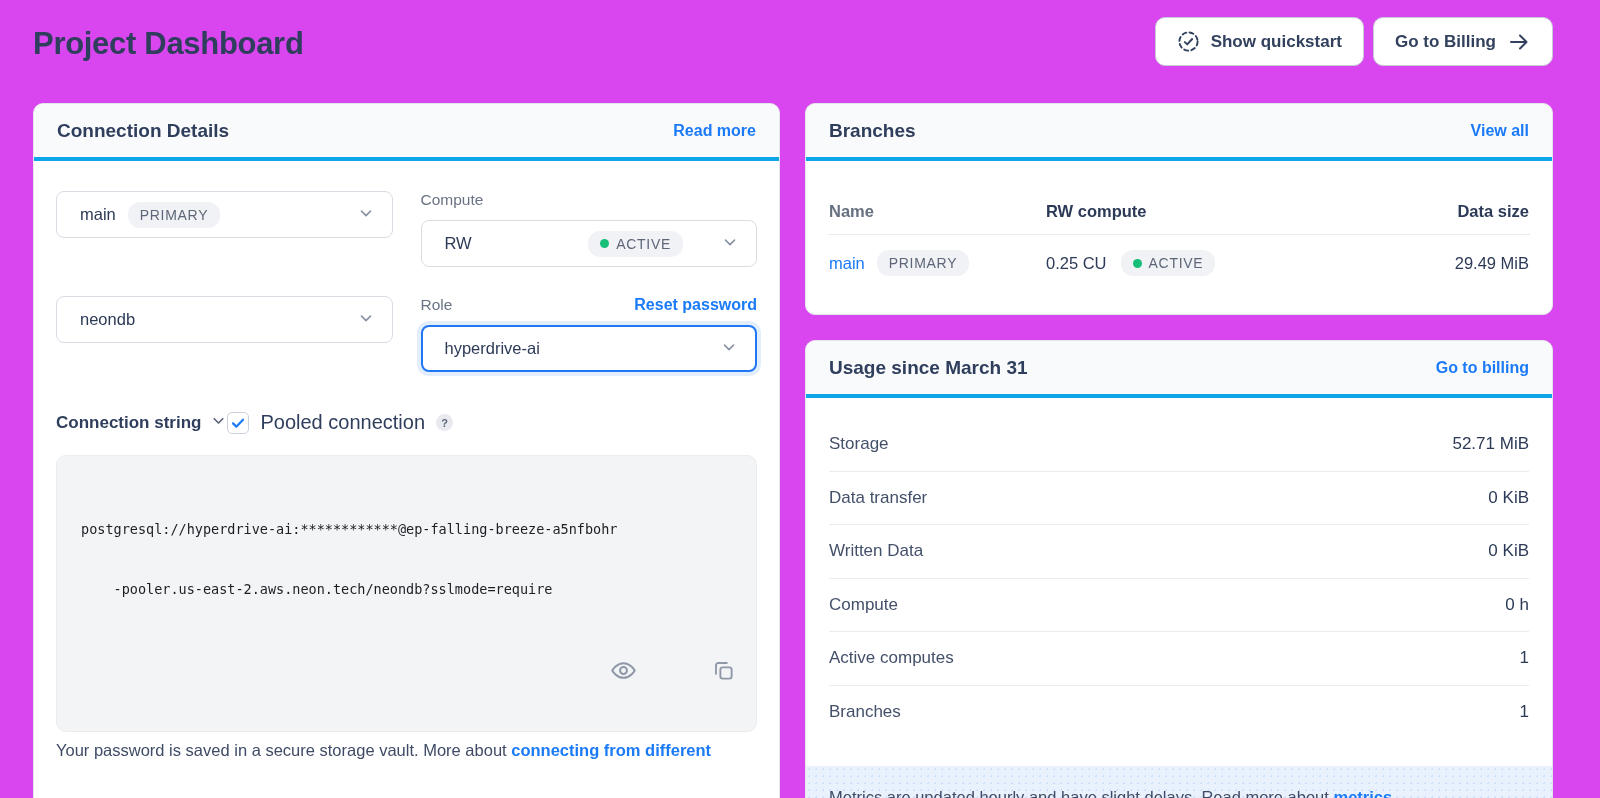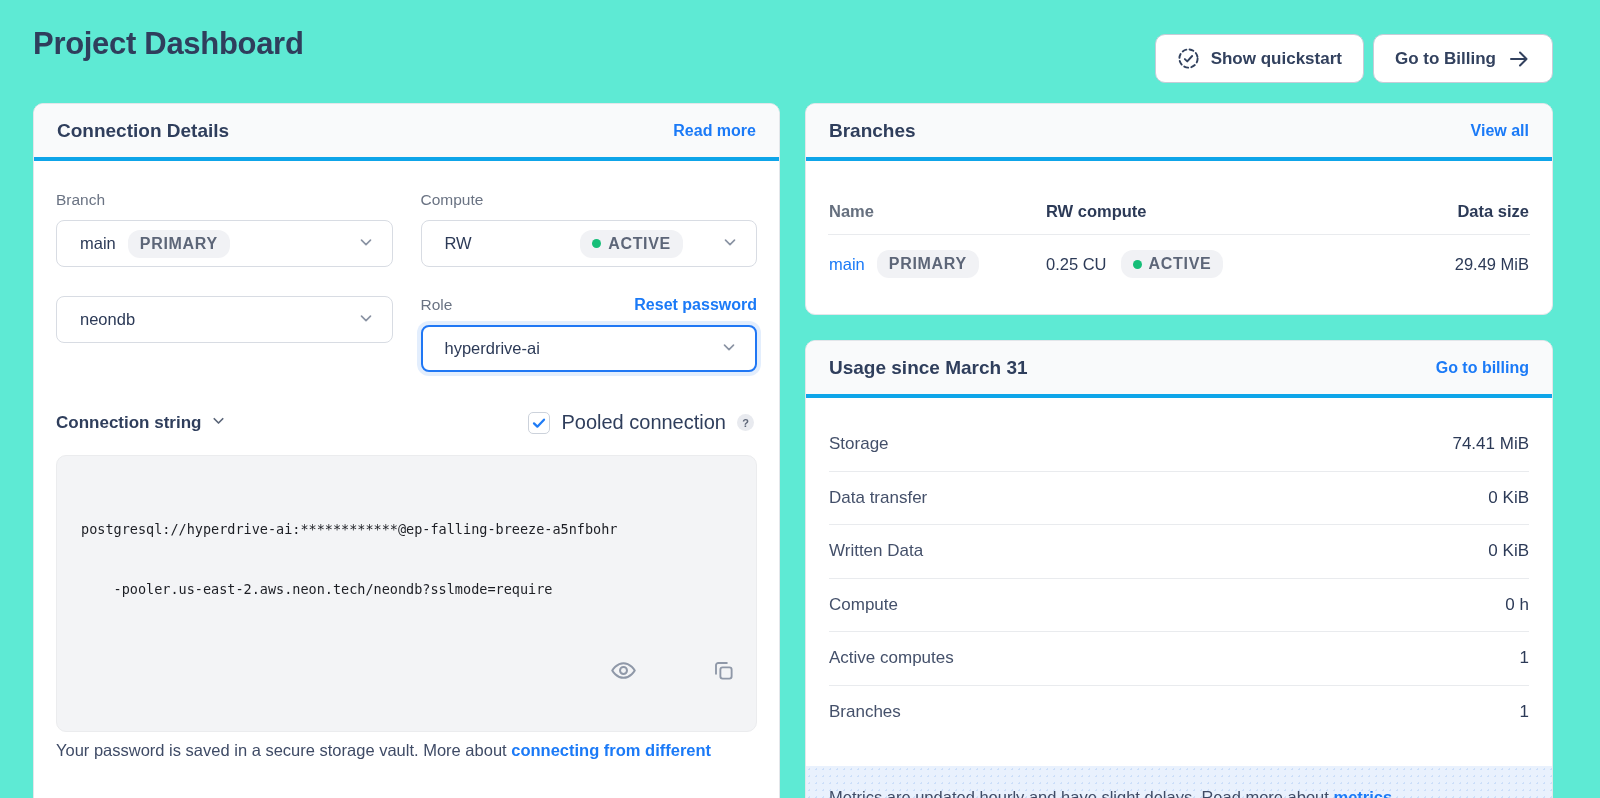--- a/index.html
+++ b/index.html
@@ -1,26 +1,26 @@
 <!DOCTYPE html>
 <html><head>
 <meta charset="utf-8">
 <style>
   * { margin:0; padding:0; box-sizing:border-box; }
   html,body { background:#fff; }
   .screen {
     position:relative; width:1600px; height:798px; overflow:hidden;
-    background:#5eead4; font-family:"Liberation Sans", sans-serif; color:#32415e;
+    background:#d946ef; font-family:"Liberation Sans", sans-serif; color:#32415e;
   }
   
   .page-title {
     position:absolute; left:33px; top:26px;
     font-size:31px; font-weight:700; letter-spacing:-0.3px; color:#2f3e5c;
   }
-  .top-actions { position:absolute; top:34px; right:47px; display:flex; gap:9px;padding-left:18px; }
+  .top-actions { position:absolute; top:17px; right:47px; display:flex; gap:9px;padding-left:18px; }
   .btn {
     height:49px; display:flex; align-items:center; gap:11px;
     background:#fff; border:1.5px solid #c6ccd7; border-radius:10px;
     padding:0 21px; font-family:inherit; font-size:17px; font-weight:600; color:#32415e;
     cursor:pointer;
   }
   .btn svg { display:block; }
   
   .card {
     position:absolute; background:#fff;
@@ -51,30 +51,30 @@
     font-size:16.5px; color:#2c3a57; cursor:pointer;
   }
   .select.focused {
     border:2px solid #2077f4; padding-left:22px;
     box-shadow:0 0 0 4px rgba(56,132,244,0.14);
   }
   .chevron { margin-left:auto; flex:none; }
   .badge {
     display:inline-flex; align-items:center; gap:7px;
     background:#f1f2f5; color:#5d6678; border-radius:12px;
-    font-size:16px; font-weight:700; letter-spacing:0.7px;
+    font-size:14px; font-weight:400; letter-spacing:0.7px;
     padding:6px 12px; line-height:1;
   }
   .badge .dot { width:9px; height:9px; border-radius:50%; background:#16be78; }
   .badge.in-name { margin-left:12px; }
   .badge.mid { margin-left:auto; }
   .select .badge.mid + .chevron { margin-left:38px; }
   
   .conn-row {
-    margin-top:39px; display:flex; align-items:center; justify-content:space-between;
+    margin-top:39px; display:flex; align-items:center; 
   }
   .conn-label { display:flex; align-items:center; gap:9px; font-size:17px; font-weight:600; color:#2f3e5c; cursor:pointer; }
   .pooled { display:flex; align-items:center; gap:11px; margin-right:3px; }
   .checkbox {
     width:22px; height:22px; border:1.5px solid #ccd2db; border-radius:5px;
     background:#fff; display:flex; align-items:center; justify-content:center; cursor:pointer;
   }
   .pooled-label { font-size:20px; color:#2f3e5c; font-weight:500; }
   .help-circle {
     width:17px; height:17px; border-radius:50%; background:#e8eaef; color:#5d6678;
@@ -152,21 +152,20 @@
   <section class="card card-connection">
     <div class="card-header">
       <span class="card-title">Connection Details</span>
       <a class="link">Read more</a>
     </div>
     <div class="card-body">
 
       <div class="field-grid">
 
         <div>
-          <div class="field-label">Branch</div>
           <div class="select">
             <span>main</span>
             <span class="badge in-name">PRIMARY</span>
             <span class="chevron">
               <svg width="18" height="18" viewBox="0 0 24 24" fill="none" stroke="#8a93a3" stroke-width="2.2" stroke-linecap="round" stroke-linejoin="round">
                   <path d="M6 9.5l6 6 6-6"></path>
                 </svg>
             </span>
           </div>
         </div>
@@ -294,21 +293,21 @@
   </section>
 
   <section class="card card-usage">
     <div class="card-header">
       <span class="card-title">Usage since March 31</span>
       <a class="link">Go to billing</a>
     </div>
     <div class="usage-body">
       <div class="usage-row">
         <span class="usage-label">Storage</span>
-        <span class="usage-value">74.41 MiB</span>
+        <span class="usage-value">52.71 MiB</span>
       </div>
       <div class="usage-row">
         <span class="usage-label">Data transfer</span>
         <span class="usage-value">0 KiB</span>
       </div>
       <div class="usage-row">
         <span class="usage-label">Written Data</span>
         <span class="usage-value">0 KiB</span>
       </div>
       <div class="usage-row">

